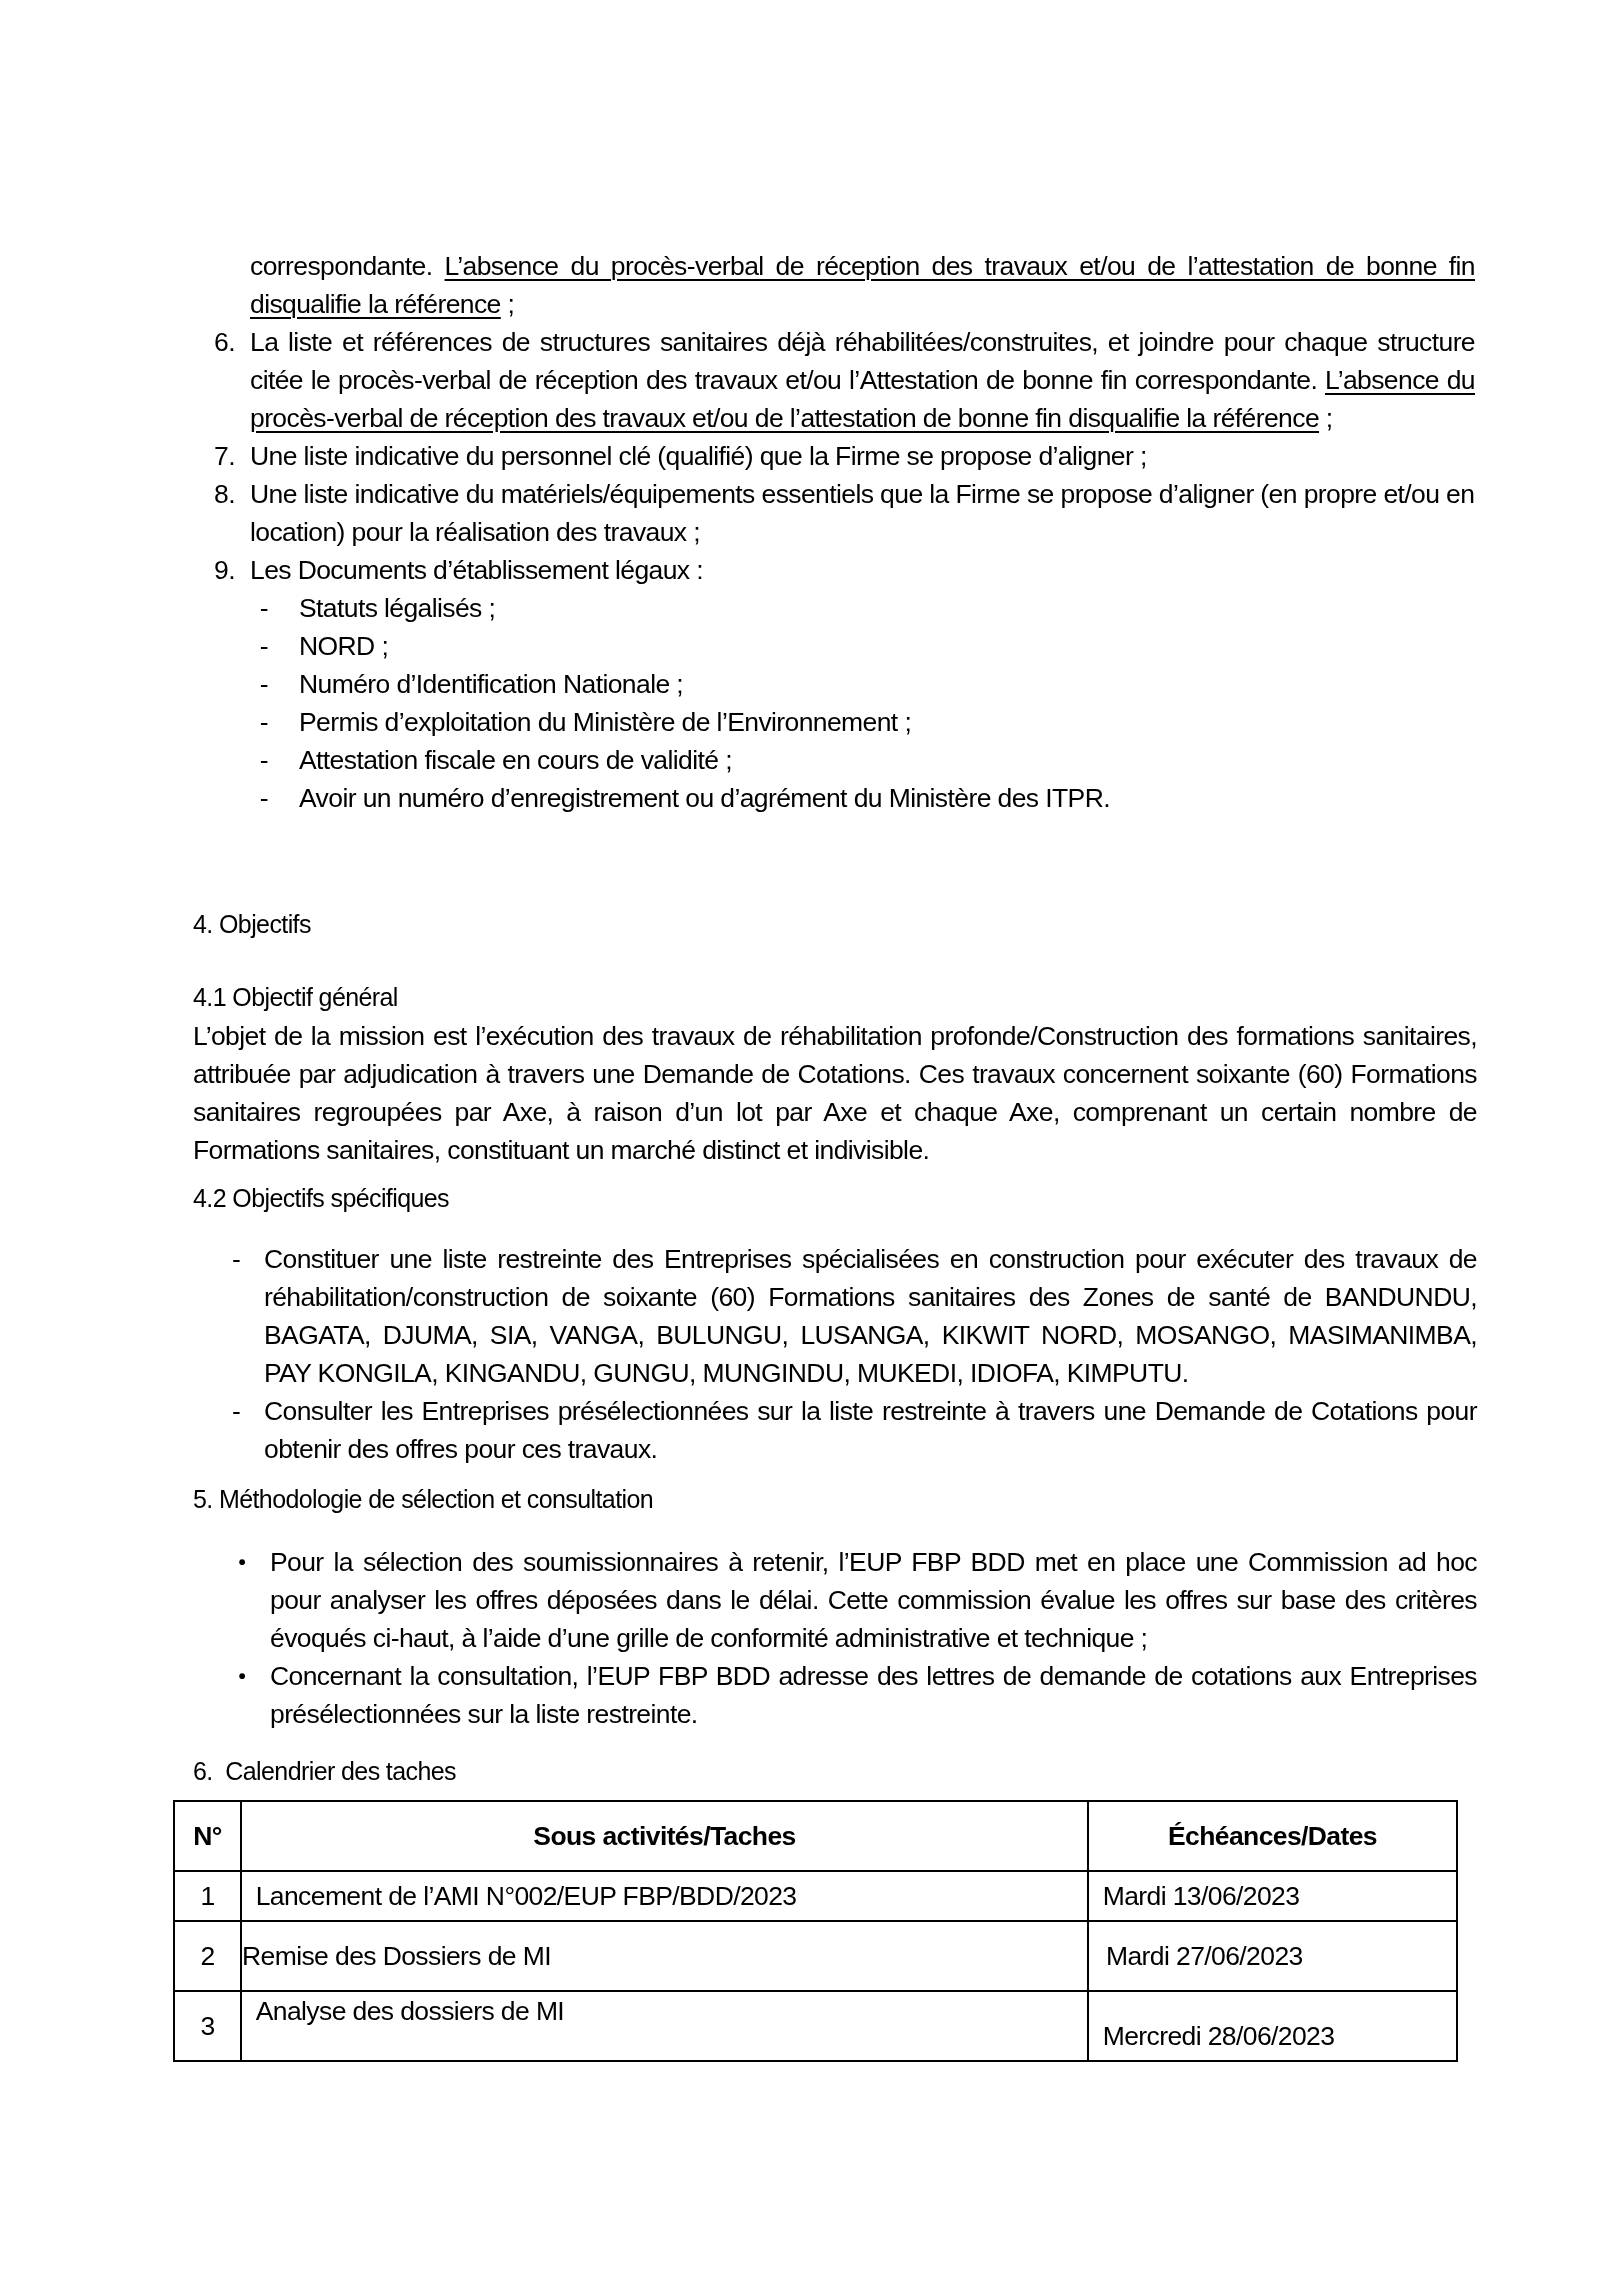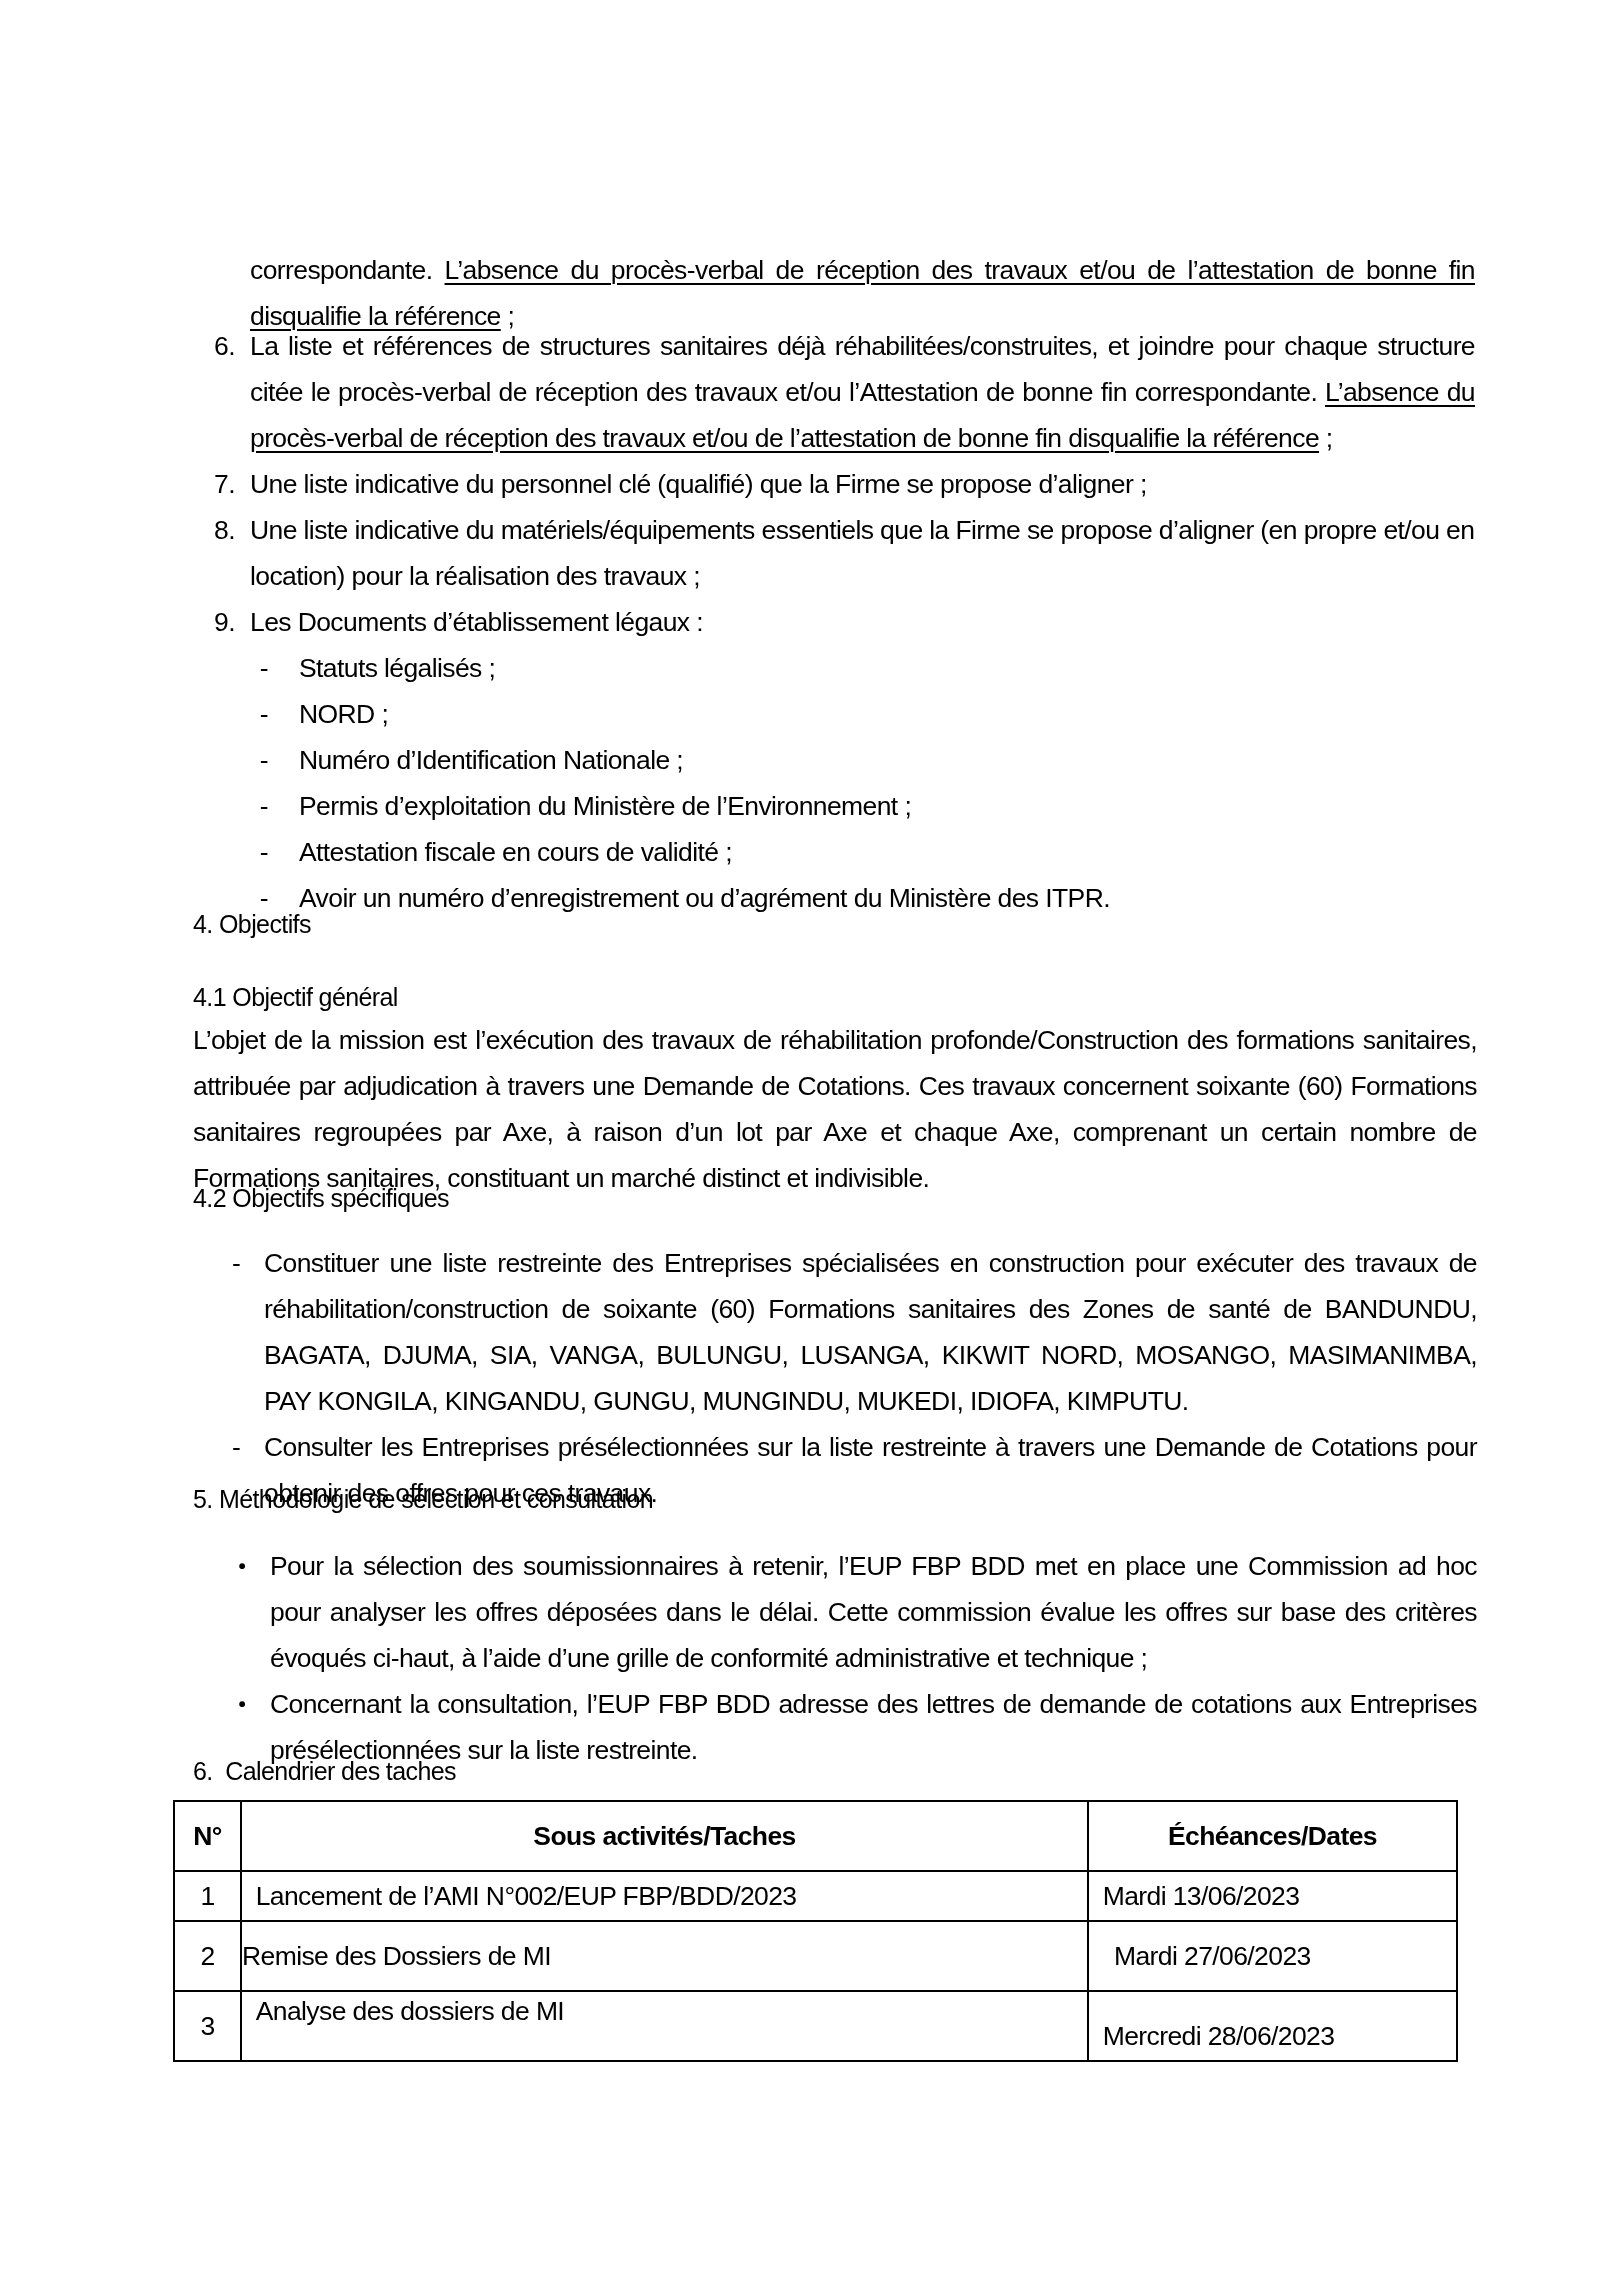--- a/index.html
+++ b/index.html
@@ -1,19 +1,19 @@
 <!DOCTYPE html>
 <html><head>
 <meta charset="utf-8">
 <style>
   html, body { margin: 0; padding: 0; background: #ffffff; }
   body { width: 1621px; height: 2293px; position: relative; overflow: hidden;
          font-family: "Liberation Sans", sans-serif; color: #000; }
   .page { position: absolute; left: 0; top: 0; width: 1621px; height: 2293px; }
-  .text { font-size: 26.5px; line-height: 46px; letter-spacing: -0.6px; }
+  .text { font-size: 26.5px; line-height: 38px; letter-spacing: -0.6px; }
   .justify { text-align: justify; }
   .u { text-decoration: underline; text-decoration-thickness: 2px; text-underline-offset: 3.9px; }
   .olitem { position: relative; padding-left: 54px; }
   .olitem .num { position: absolute; left: 0; top: 0; width: 39px; text-align: right; }
   .dash { position: relative; padding-left: 49px; }
   .dash .mark { position: absolute; left: 9.8px; top: 0; }
   .h { font-weight: normal; font-size: 25px; letter-spacing: -0.6px; }
   .bul { position: relative; padding-left: 32px; }
   .bul .mark { position: absolute; left: 0; top: 0; }
   table { border-collapse: collapse; position: absolute; }
@@ -93,21 +93,21 @@
       <th style="text-align:center;">Échéances/Dates</th>
     </tr>
     <tr style="height:50px;">
       <td style="text-align:center;">1</td>
       <td style="padding-left:13.7px;">Lancement de l’AMI N°002/EUP FBP/BDD/2023</td>
       <td style="padding-left:13.7px;margin-left:38px;">Mardi 13/06/2023</td>
     </tr>
     <tr style="height:70px;">
       <td style="text-align:center;">2</td>
       <td style="padding-left:0;">Remise des Dossiers de MI</td>
-      <td style="padding-left:25px;">Mardi 27/06/2023</td>
+      <td style="padding-left:17px;">Mardi 27/06/2023</td>
     </tr>
     <tr style="height:70px;">
       <td style="text-align:center;">3</td>
       <td style="padding-left:13.7px; vertical-align:top; padding-top:3.9px;">Analyse des dossiers de MI</td>
       <td style="padding-left:13.7px; vertical-align:bottom; padding-bottom:7.8px;">Mercredi 28/06/2023</td>
     </tr>
   </tbody>
     </table>
 
 </div>

